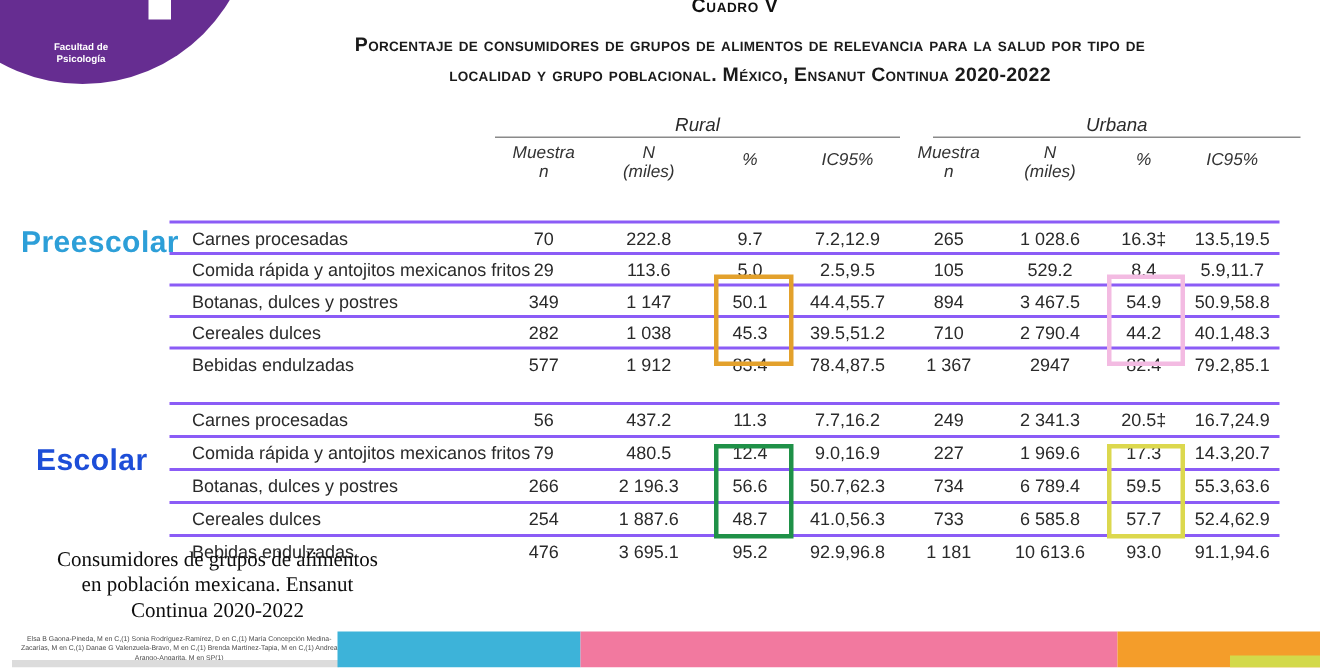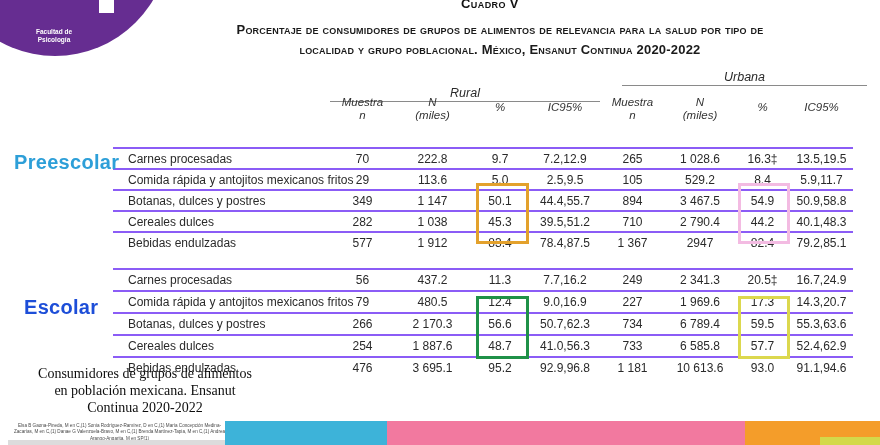--- a/index.html
+++ b/index.html
@@ -71,22 +71,22 @@
   <div id="logo-text">Facultad de Psicología</div>
 
   <div id="cuadro">Cuadro V</div>
   <div id="slide-title">
     <span style="display:block">Porcentaje de consumidores de grupos de alimentos de relevancia para la salud por tipo de</span>
     <span style="display:block">localidad y grupo poblacional. México, Ensanut Continua 2020-2022</span>
   </div>
 
   <div id="table">
     <div class="grid ghdr-row">
+      <div class="ghdr rural">Rural</div>
       <div class="ghdr urbana">Urbana</div>
-      <div class="ghdr rural">Rural</div>
     </div>
     <div class="grid subhdr-row">
       <div class="shc c1h">
         <span>Muestra</span>
         <span>n</span>
       </div>
       <div class="shc">
         <span>N</span>
         <span>(miles)</span>
       </div>
@@ -179,21 +179,21 @@
           <div class="tcell c3">12.4</div>
           <div class="tcell c4">9.0,16.9</div>
           <div class="tcell c5">227</div>
           <div class="tcell c6">1 969.6</div>
           <div class="tcell c7">17.3</div>
           <div class="tcell c8">14.3,20.7</div>
         </div>
         <div class="trow">
           <div class="tcell c0">Botanas, dulces y postres</div>
           <div class="tcell c1">266</div>
-          <div class="tcell c2">2 170.3</div>
+          <div class="tcell c2">2 196.3</div>
           <div class="tcell c3">56.6</div>
           <div class="tcell c4">50.7,62.3</div>
           <div class="tcell c5">734</div>
           <div class="tcell c6">6 789.4</div>
           <div class="tcell c7">59.5</div>
           <div class="tcell c8">55.3,63.6</div>
         </div>
         <div class="trow">
           <div class="tcell c0">Cereales dulces</div>
           <div class="tcell c1">254</div>

